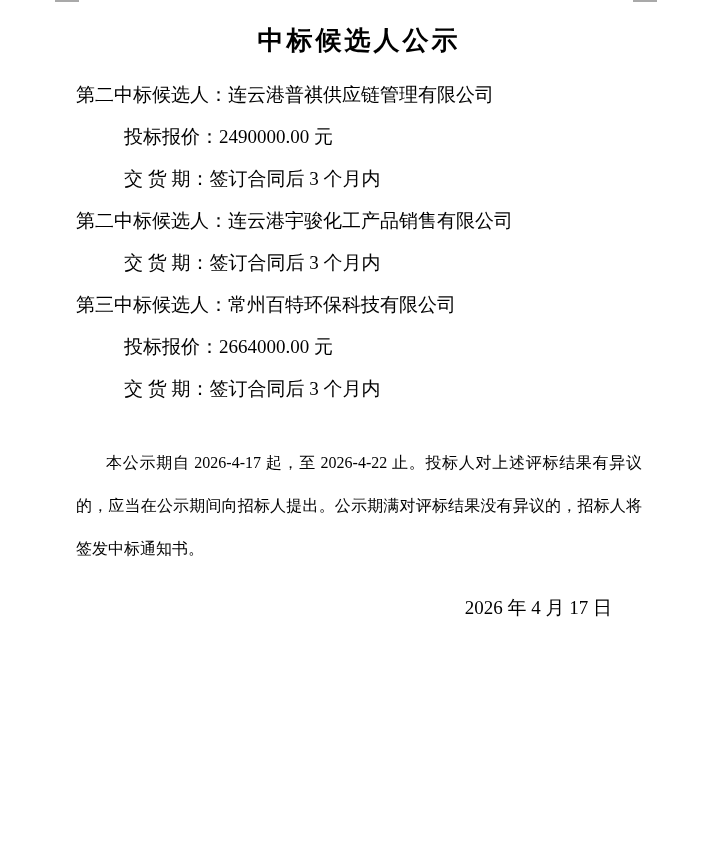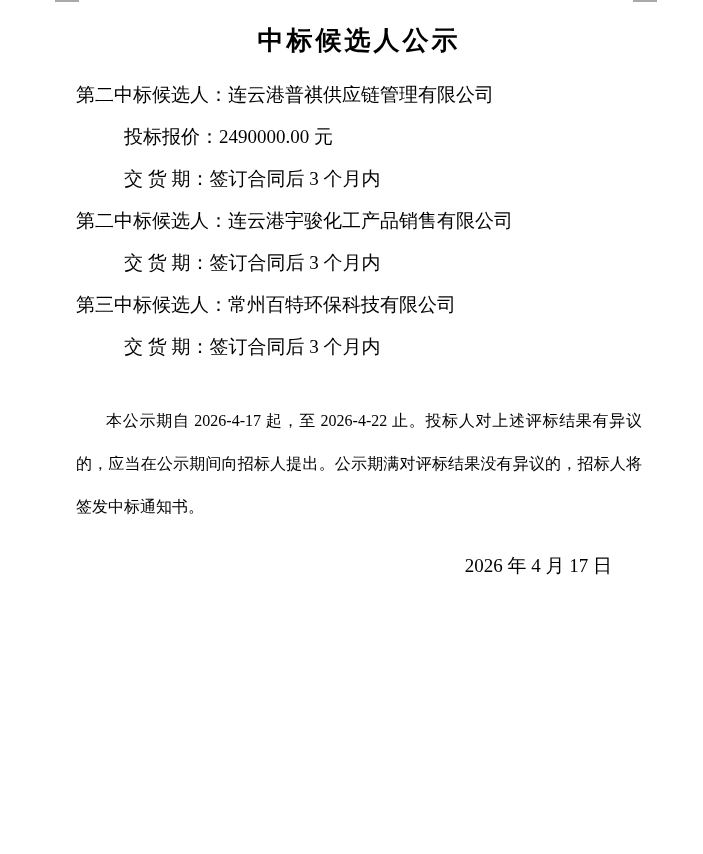--- a/index.html
+++ b/index.html
@@ -86,20 +86,21 @@
       <div class="line indent"><span>交 货 期：</span><span>签订合同后 3 个月内</span></div>
     </div>
 
     <div class="candidate-block">
       <div class="line"><span>第二中标候选人：</span><span>连云港宇骏化工产品销售有限公司</span></div>
       <div class="line indent"><span>交 货 期：</span><span>签订合同后 3 个月内</span></div>
     </div>
 
     <div class="candidate-block">
       <div class="line"><span>第三中标候选人：</span><span>常州百特环保科技有限公司</span></div>
+      <div class="line indent"><span>投标报价：</span><span>2664000.00 元</span></div>
       <div class="line indent"><span>交 货 期：</span><span>签订合同后 3 个月内</span></div>
     </div>
 
   </div>
 
   <p class="closing">本公示期自 2026-4-17 起，至 2026-4-22 止。投标人对上述评标结果有异议的，应当在公示期间向招标人提出。公示期满对评标结果没有异议的，招标人将签发中标通知书。</p>
 
   <div class="signature">
     <div>2026 年 4 月 17 日</div>
   </div>

